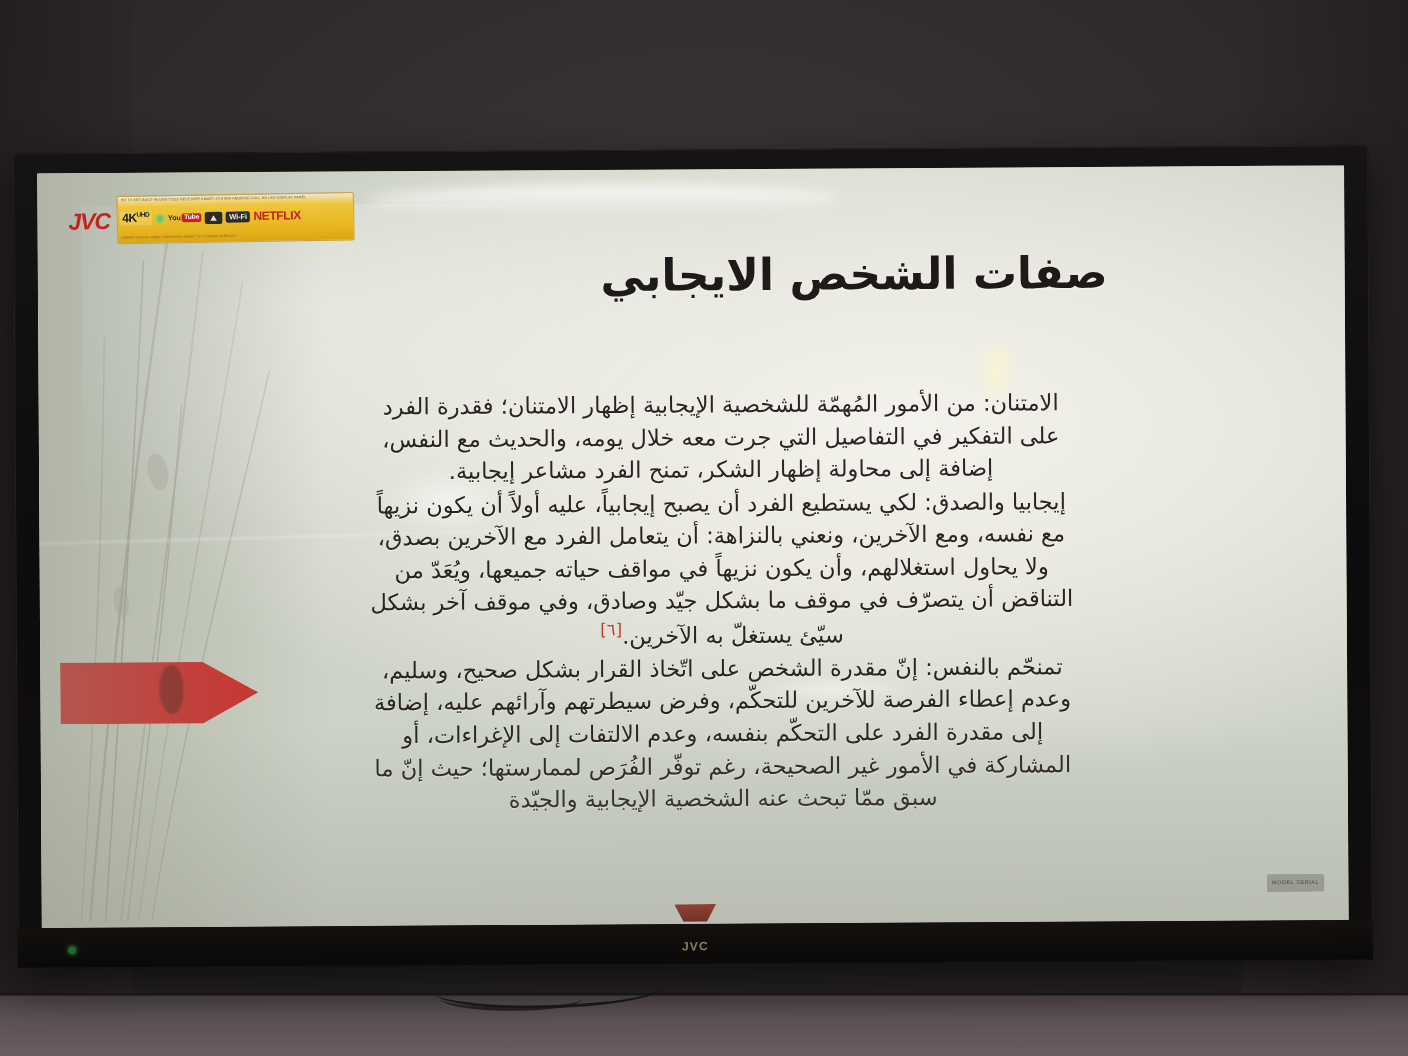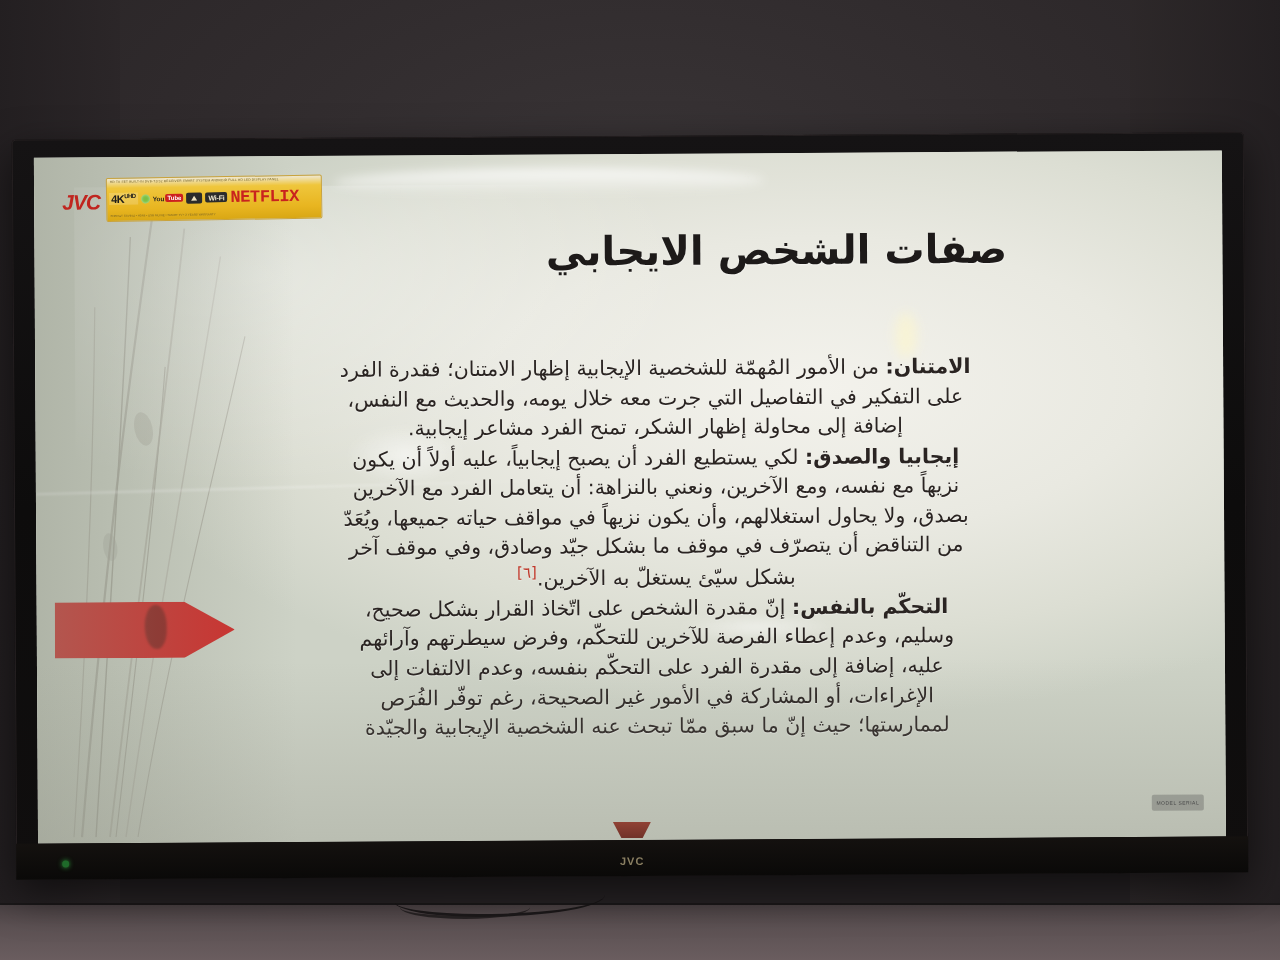--- a/index.html
+++ b/index.html
@@ -241,21 +241,21 @@
     font-family: "DejaVu Sans", sans-serif;
     font-size: 20.5px;
     line-height: 1.44;
     color: #2a2422;
     text-shadow: 0 1px 1px rgba(255,255,255,.45);
   }
   .slide-body p {
     margin: 0 0 1px 0;
   }
   .lead {
-    font-weight: 700;
+    font-weight: 400;
   }
   .refmark {
     color: #c0392b;
     font-size: 15px;
     vertical-align: super;
   }
 
   
   .sticker {
     position: absolute;
@@ -339,22 +339,22 @@
     border-bottom: 5px solid #efe3c2;
   }
   .badge-wifi {
     font-family: "Liberation Sans", sans-serif;
     font-size: 7px; font-weight: 700;
     color: #efe7d0; background: #2b2b2b;
     padding: 1.5px 3px; border-radius: 2px;
     letter-spacing: -.2px;
   }
   .badge-netflix {
-    font-family: Liberation Mono, monospace;
-    font-weight: 700; font-size: 17px;
+    font-family: Liberation Sans, sans-serif;
+    font-weight: 700; font-size: 11px;
     color: #c9231e; letter-spacing: -.4px;
   }
   .sticker-bottomtext {
     position: absolute;
     left: 3px; bottom: 1px; right: 3px;
     height: 6px;
     font-size: 3px;
     color: #7a6526;
     white-space: nowrap; overflow: hidden;
     font-family: "Liberation Sans", sans-serif;
@@ -417,21 +417,21 @@
         <div class="red-arrow"></div>
         <div class="arrow-stain"></div>
 
         <div class="slide-title">صفات الشخص الايجابي</div>
 
         <div class="slide-body">
           <p><span class="lead">الامتنان:</span><span> من الأمور المُهمّة للشخصية الإيجابية إظهار الامتنان؛ فقدرة الفرد على التفكير في التفاصيل التي جرت معه خلال يومه، والحديث مع النفس، إضافة إلى محاولة إظهار الشكر، تمنح الفرد مشاعر إيجابية.</span></p>
 
           <p><span class="lead">إيجابيا والصدق:</span><span> لكي يستطيع الفرد أن يصبح إيجابياً، عليه أولاً أن يكون نزيهاً مع نفسه، ومع الآخرين، ونعني بالنزاهة: أن يتعامل الفرد مع الآخرين بصدق، ولا يحاول استغلالهم، وأن يكون نزيهاً في مواقف حياته جميعها، ويُعَدّ من التناقض أن يتصرّف في موقف ما بشكل جيّد وصادق، وفي موقف آخر بشكل سيّئ يستغلّ به الآخرين.</span><span class="refmark">[٦]</span></p>
 
-          <p><span class="lead">التحكّم بالنفس:</span><span> إنّ مقدرة الشخص على اتّخاذ القرار بشكل صحيح، وسليم، وعدم إعطاء الفرصة للآخرين للتحكّم، وفرض سيطرتهم وآرائهم عليه، إضافة إلى مقدرة الفرد على التحكّم بنفسه، وعدم الالتفات إلى الإغراءات، أو المشاركة في الأمور غير الصحيحة، رغم توفّر الفُرَص لممارستها؛ حيث إنّ ما سبق ممّا تبحث عنه الشخصية الإيجابية والجيّدة</span></p>
+          <p><span class="lead">تمنحّم بالنفس:</span><span> إنّ مقدرة الشخص على اتّخاذ القرار بشكل صحيح، وسليم، وعدم إعطاء الفرصة للآخرين للتحكّم، وفرض سيطرتهم وآرائهم عليه، إضافة إلى مقدرة الفرد على التحكّم بنفسه، وعدم الالتفات إلى الإغراءات، أو المشاركة في الأمور غير الصحيحة، رغم توفّر الفُرَص لممارستها؛ حيث إنّ ما سبق ممّا تبحث عنه الشخصية الإيجابية والجيّدة</span></p>
         </div>
 
         <div class="vignette-left"></div>
         <div class="vignette-bottom"></div>
 
         <div class="sticker">
           <div class="sticker-jvc">JVC</div>
           <div class="sticker-strip">
             <div class="sticker-microtext">HD TV SET BUILT-IN DVB-T2/S2 RECEIVER SMART SYSTEM ANDROID FULL HD LED DISPLAY PANEL</div>
             <div class="sticker-row">

